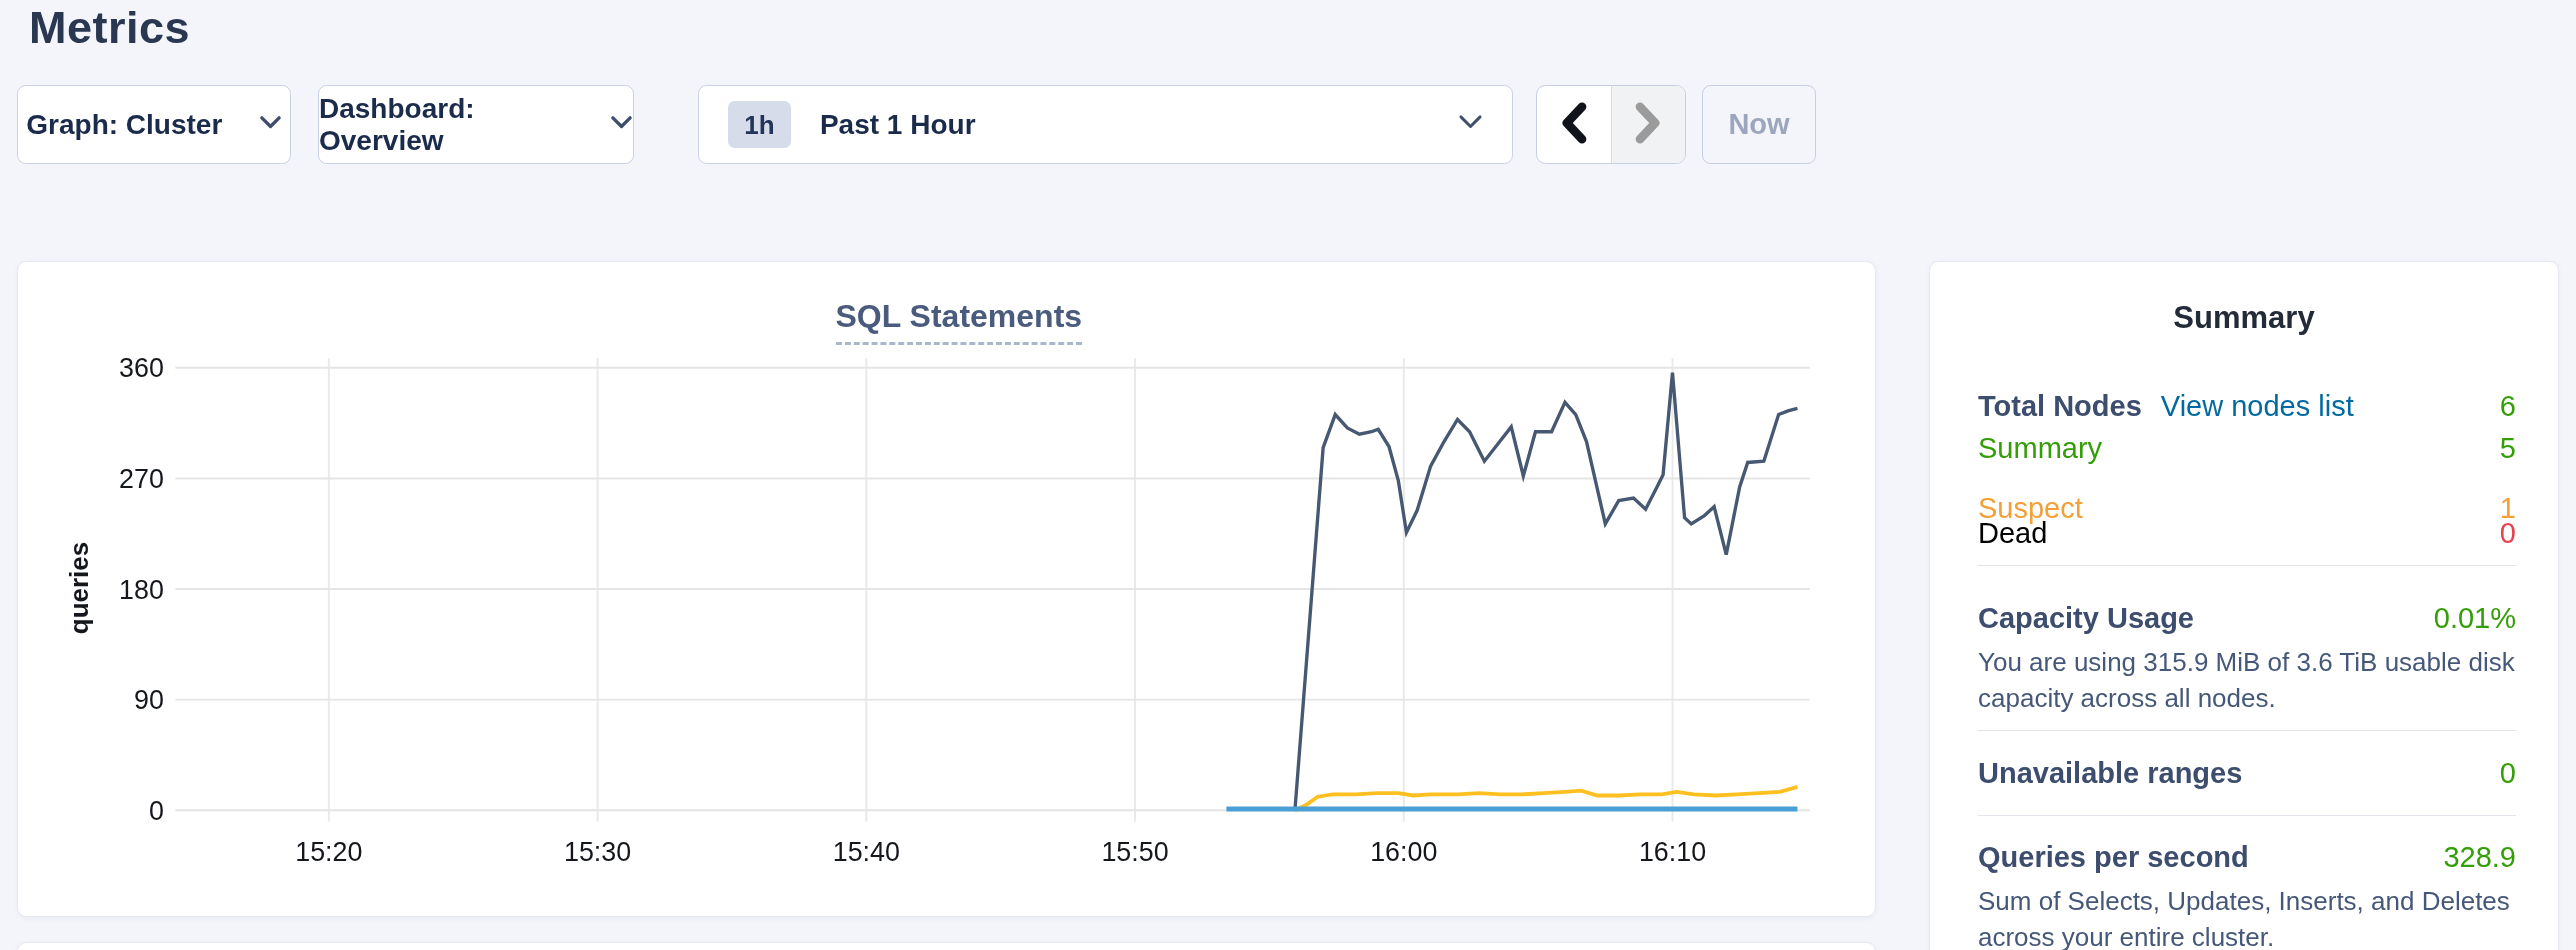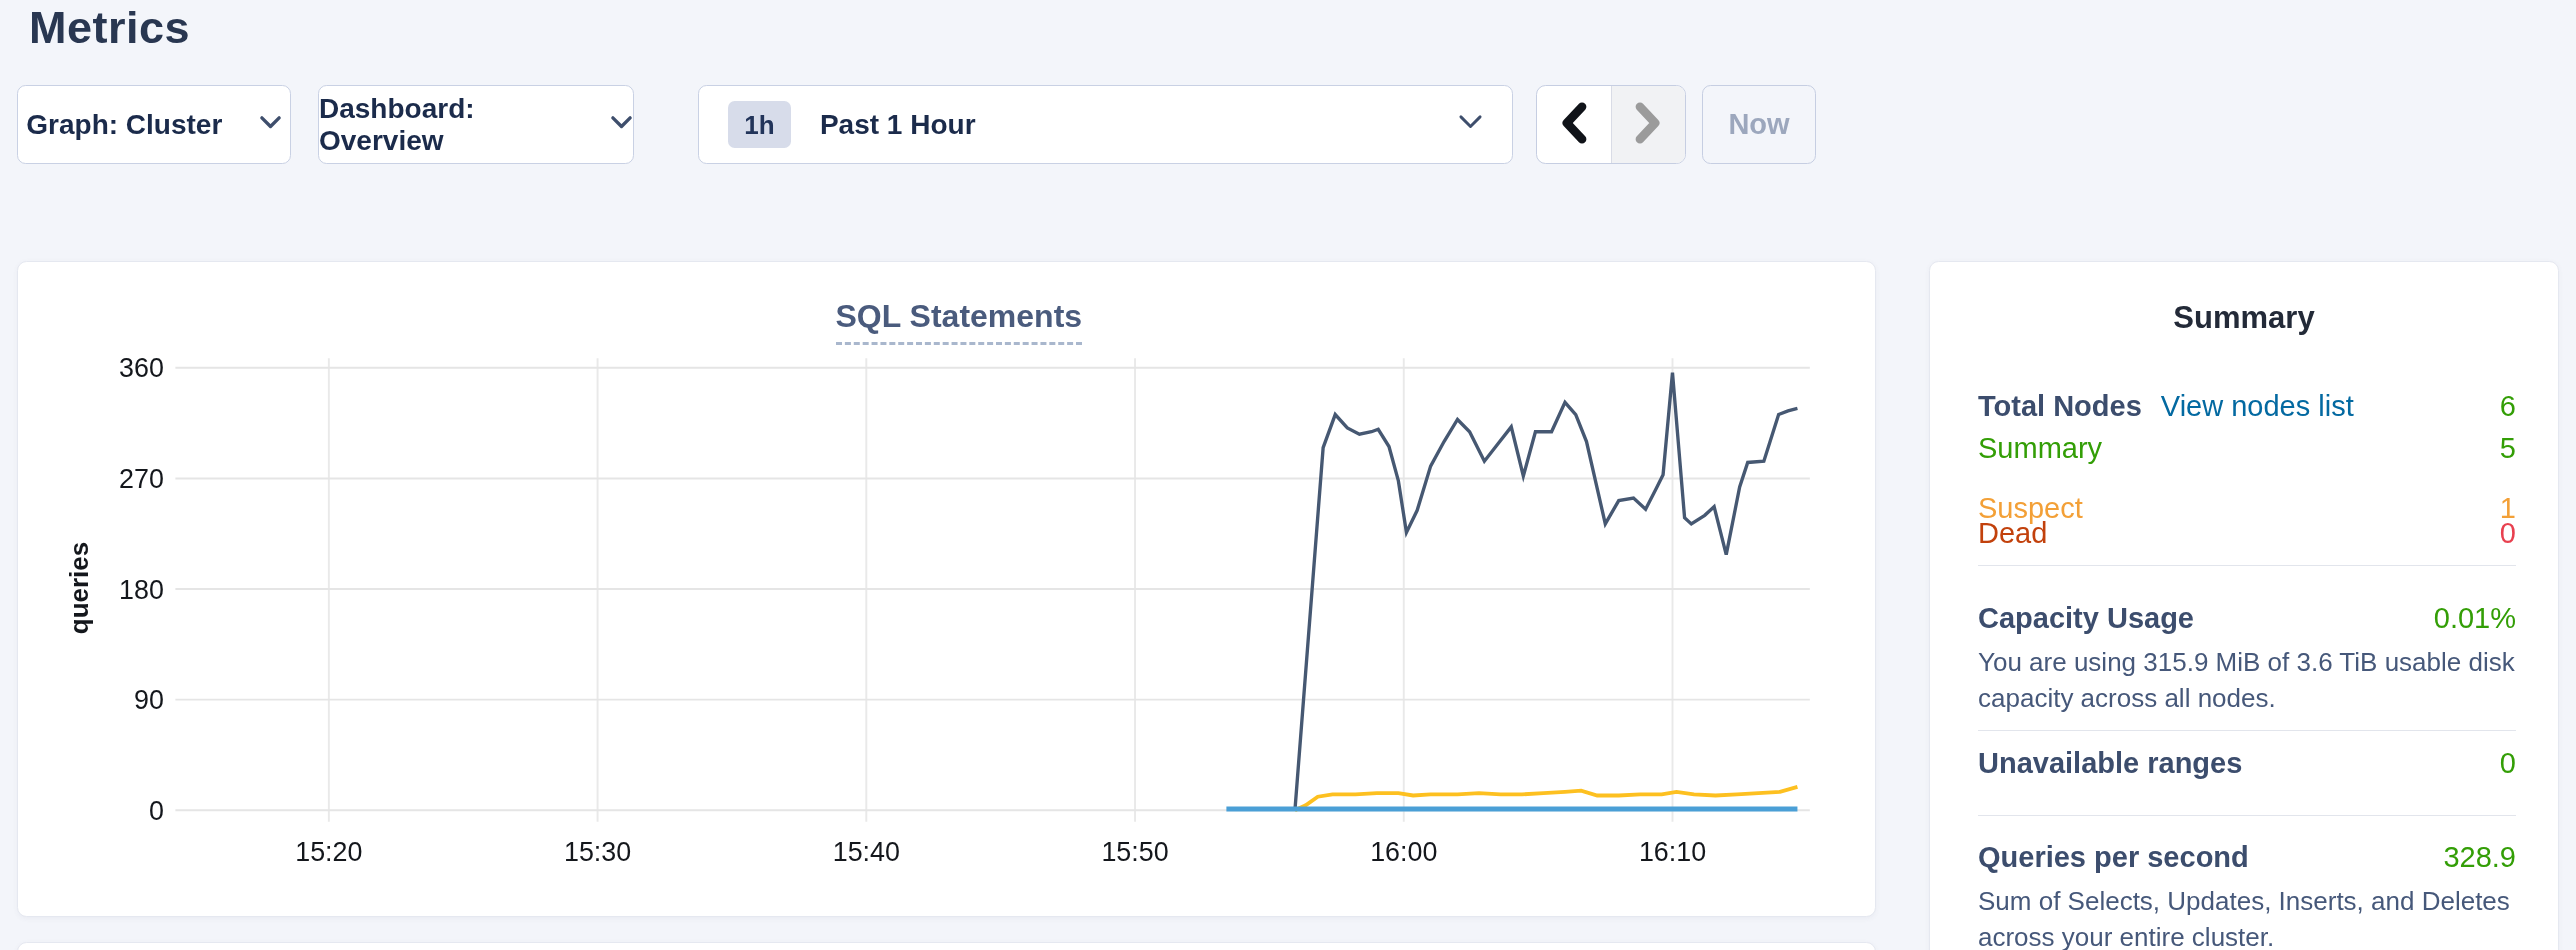--- a/index.html
+++ b/index.html
@@ -185,35 +185,35 @@
     </div>
     <div class="sum-row" style="top:165px;">
       <span style="color: rgb(51, 158, 6);">Summary</span>
       <span class="val" style="color: rgb(51, 158, 6);">5</span>
     </div>
     <div class="sum-row" style="top:225px;">
       <span style="color: rgb(243, 160, 55);">Suspect</span>
       <span class="val" style="color: rgb(243, 160, 55);">1</span>
     </div>
     <div class="sum-row" style="top:250px;">
-      <span style="color: #c2410c;">Dead</span>
+      <span style="color: #000000;">Dead</span>
       <span class="val" style="color: rgb(232, 64, 79);">0</span>
     </div>
 
     <div class="sum-divider" style="top:303px;"></div>
 
     <div class="sum-row" style="top:335px;">
       <span class="lbl">Capacity Usage</span>
       <span class="val c-green">0.01%</span>
     </div>
     <div class="sum-desc" style="top:382px;">You are using 315.9 MiB of 3.6 TiB usable disk capacity across all nodes.</div>
 
     <div class="sum-divider" style="top:468px;"></div>
 
-    <div class="sum-row" style="top:480px;gap:9px;">
+    <div class="sum-row" style="top:490px;gap:9px;">
       <span class="lbl">Unavailable ranges</span>
       <span class="val c-green">0</span>
     </div>
 
     <div class="sum-divider" style="top:553px;"></div>
 
     <div class="sum-row" style="top:574px;">
       <span class="lbl">Queries per second</span>
       <span class="val c-green">328.9</span>
     </div>

